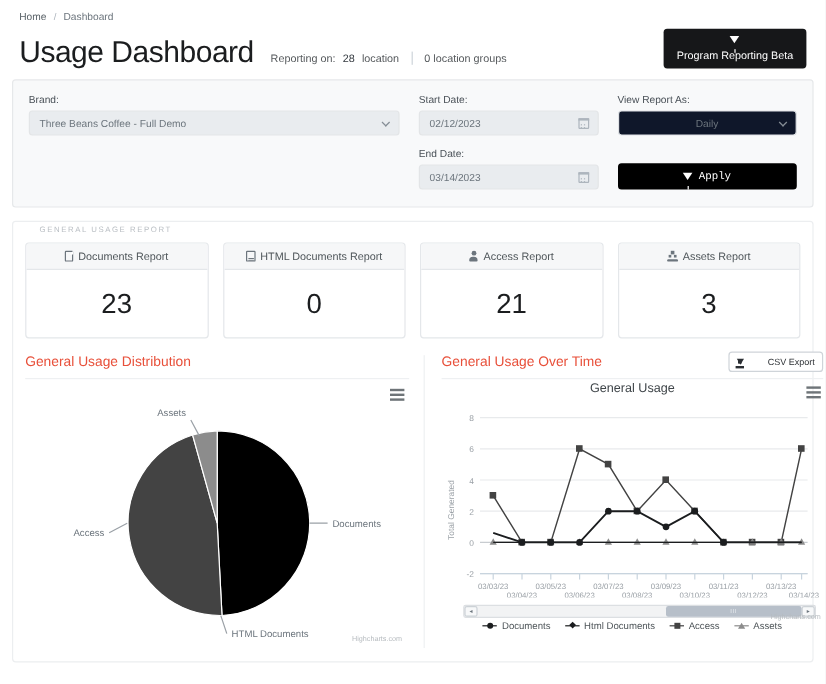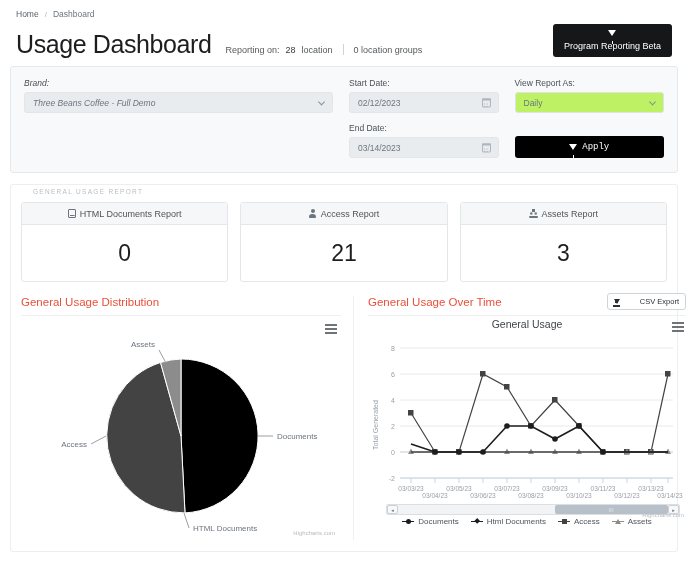--- a/index.html
+++ b/index.html
@@ -56,32 +56,32 @@
     width: 1px; height: 3px; background: #fff;
   }
 
   
   .filters {
     margin: 9px 10px 0 10px; background: #f8f9fa;
     border: 1px solid #e6e8ea; border-radius: 3px;
     padding: 11px 13px 14px 13px;
     display: flex; gap: 16px;
   }
-  .col-brand { width: 310px; font-style: italic; }
+  .col-brand { width: 310px; }
   .col-dates { width: 150px; }
   .col-view  { width: 150px; }
   .fld-label { font-size: 8.5px; color: #495057; margin-bottom: 4px; display: block; }
   .inp {
     width: 100%; height: 21px; background: #e9ecef;
     border: 1px solid #e3e5e7; border-radius: 3px;
     font-size: 8.5px; color: #6c757d; padding: 0 8px;
     display: flex; align-items: center; position: relative;
     font-family: "Liberation Sans", sans-serif;
   }
-  .inp.white { background: #bef264; border-color: #dfe2e5; }
+  .inp.white { background: #0f172a; border-color: #dfe2e5; justify-content: center; }
   .chev {
     position: absolute; right: 8px; top: 50%;
     width: 5px; height: 5px; border-right: 1px solid #868e96;
     border-bottom: 1px solid #868e96; transform: translateY(-70%) rotate(45deg);
   }
   .cal {
     position: absolute; right: 7px; top: 50%; transform: translateY(-50%);
     width: 9px; height: 9px; border: 1px solid #adb5bd; border-radius: 1px;
   }
   .cal::before {
@@ -314,20 +314,27 @@
         <span class="funnel"></span>
         <span>Apply</span>
       </button>
     </div>
   </section>
 
   <section class="report-fs">
     <span class="fs-legend">GENERAL USAGE REPORT</span>
 
     <div class="cards">
+      <div class="card">
+        <div class="card-head">
+          <span class="ic ic-doc"></span>
+          <span>Documents Report</span>
+        </div>
+        <div class="card-body">23</div>
+      </div>
       <div class="card">
         <div class="card-head">
           <span class="ic ic-html"></span>
           <span>HTML Documents Report</span>
         </div>
         <div class="card-body">0</div>
       </div>
       <div class="card">
         <div class="card-head">
           <span class="ic ic-person"></span>

